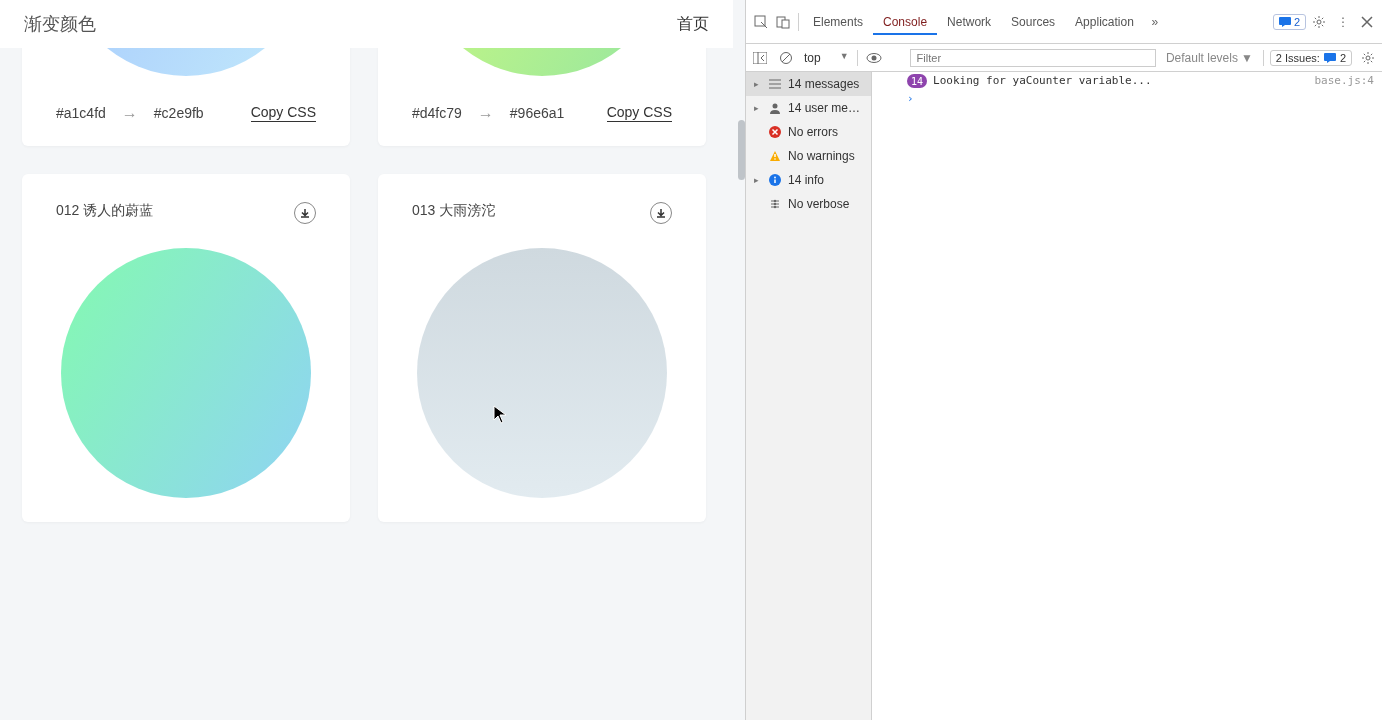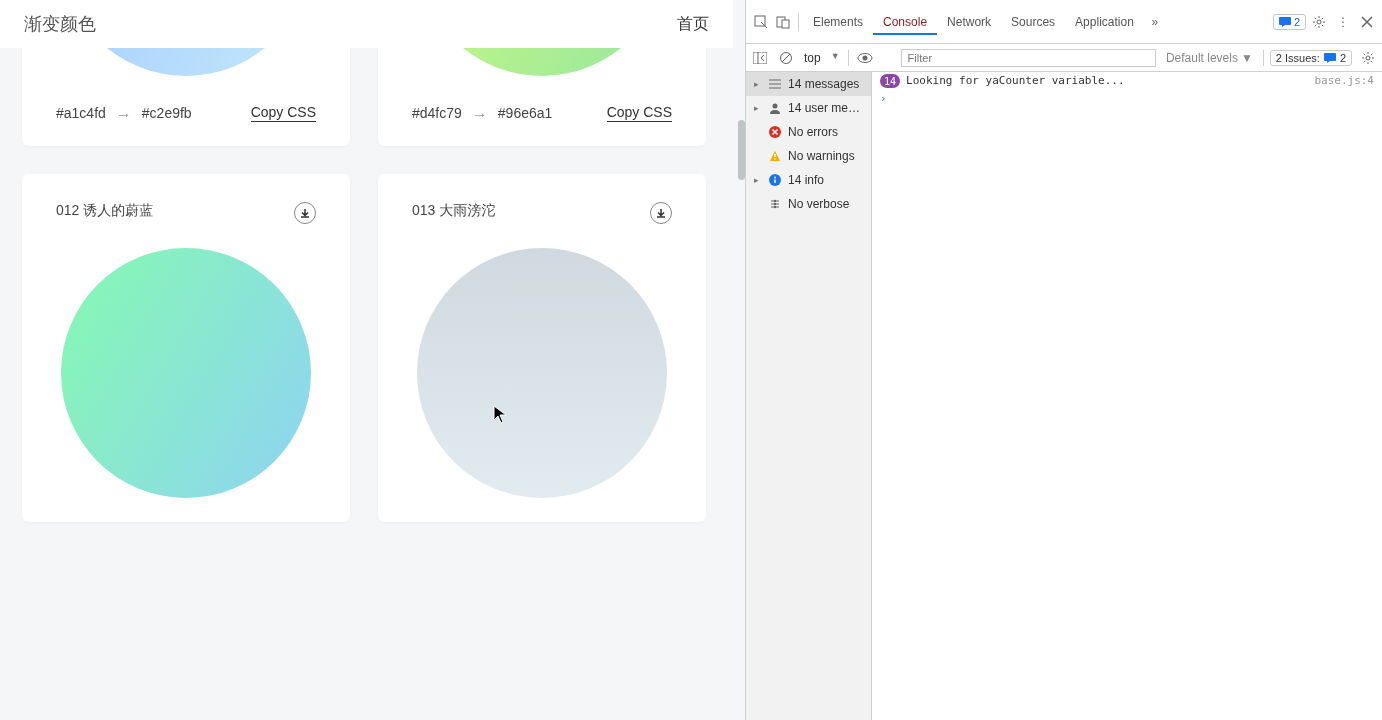--- a/index.html
+++ b/index.html
@@ -75,21 +75,21 @@
 .swatch-wrap { display:flex; justify-content:center; }
 .swatch {
   width: 250px; height: 250px; border-radius: 50%;
 }
 .card-footer {
   padding: 28px 34px 0 34px;
   display: flex;
   justify-content: space-between;
   align-items: center;
 }
-.codes { display:flex; align-items:center; gap:10px; font-size:14px; color:#444;}
+.codes { display:flex; align-items:center; gap:16px; font-size:14px; color:#444;}
 .arrow { color:#999; font-size:16px;}
 .copy { font-size: 14px; color:#333; border-bottom: 1px solid #333; padding-bottom:1px; cursor:pointer;}
 
 .g-blue { background: linear-gradient(120deg, #a1c4fd 0%, #c2e9fb 100%); }
 .g-green { background: linear-gradient(120deg, #d4fc79 0%, #96e6a1 100%); }
 .g-teal { background: linear-gradient(120deg, #84fab0 0%, #8fd3f4 100%); }
 .g-gray { background: linear-gradient(180deg, #cfd9df 0%, #e2ebf0 100%); }
 .cursor { position:absolute; width:14px; height:20px; pointer-events:none; z-index:100;}
 
 
@@ -129,21 +129,21 @@
   padding:1px 5px; color:#1a60d0; font-size:11px;
 }
 .dt-toolbar {
   height: 28px;
   border-bottom:1px solid #d0d0d0;
   display:flex; align-items:center;
   padding:0 4px;
   gap:6px;
 }
 .tb-btn { width:20px; display:flex; align-items:center; justify-content:center; color:#666; cursor:pointer;}
-.tb-select { display:flex; gap:10px; color:#333; cursor:pointer; padding:0 2px;}
+.tb-select { display:flex; gap:19px; color:#333; cursor:pointer; padding:0 2px;}
 .tb-select .tri { font-size:9px; color:#777;}
 .filter-input {
   flex:1; height:18px; border:1px solid #ccc;
   padding:0 6px; font-size:11px; color:#333;
   margin-right:4px;
   margin-left:20px;
 }
 .levels { display:flex; align-items:center; gap:3px; color:#888; cursor:pointer; margin-right:4px;}
 .issues-btn {
   display:flex; align-items:center; gap:4px;
@@ -158,21 +158,21 @@
 .sb-row { display:flex; align-items:center; gap:6px; padding:5px 8px; cursor:pointer;}
 .sb-row .arw { width:8px; color:#777; font-size:9px;}
 .sb-row.current { background:#dedede;}
 .sb-ico { width:14px; height:14px; display:flex; align-items:center; justify-content:center;}
 .pill {
   display:inline-flex; align-items:center; justify-content:center;
   min-width:18px; height:14px; border-radius:7px;
   background:#888; color:#fff; font-size:10px; padding:0 4px;
 }
 .pill.purple{background:#8e44ad;}
-.log-pane { flex:1; background:#fff; font-family: Menlo, Consolas, monospace; font-size:11px;}
+.log-pane { flex:1; background:#fff; font-family: Menlo, Consolas, monospace; font-size:11px;margin-left:27px;}
 .log-row { display:flex; padding:2px 8px; }
 .log-msg { flex:1; color:#333;}
 .log-src { color:#999;}
 .prompt { padding:2px 8px; color:#1a73e8;}
 svg{display:block;}
 </style>
 </head>
 <body>
 
 <div class="site">

